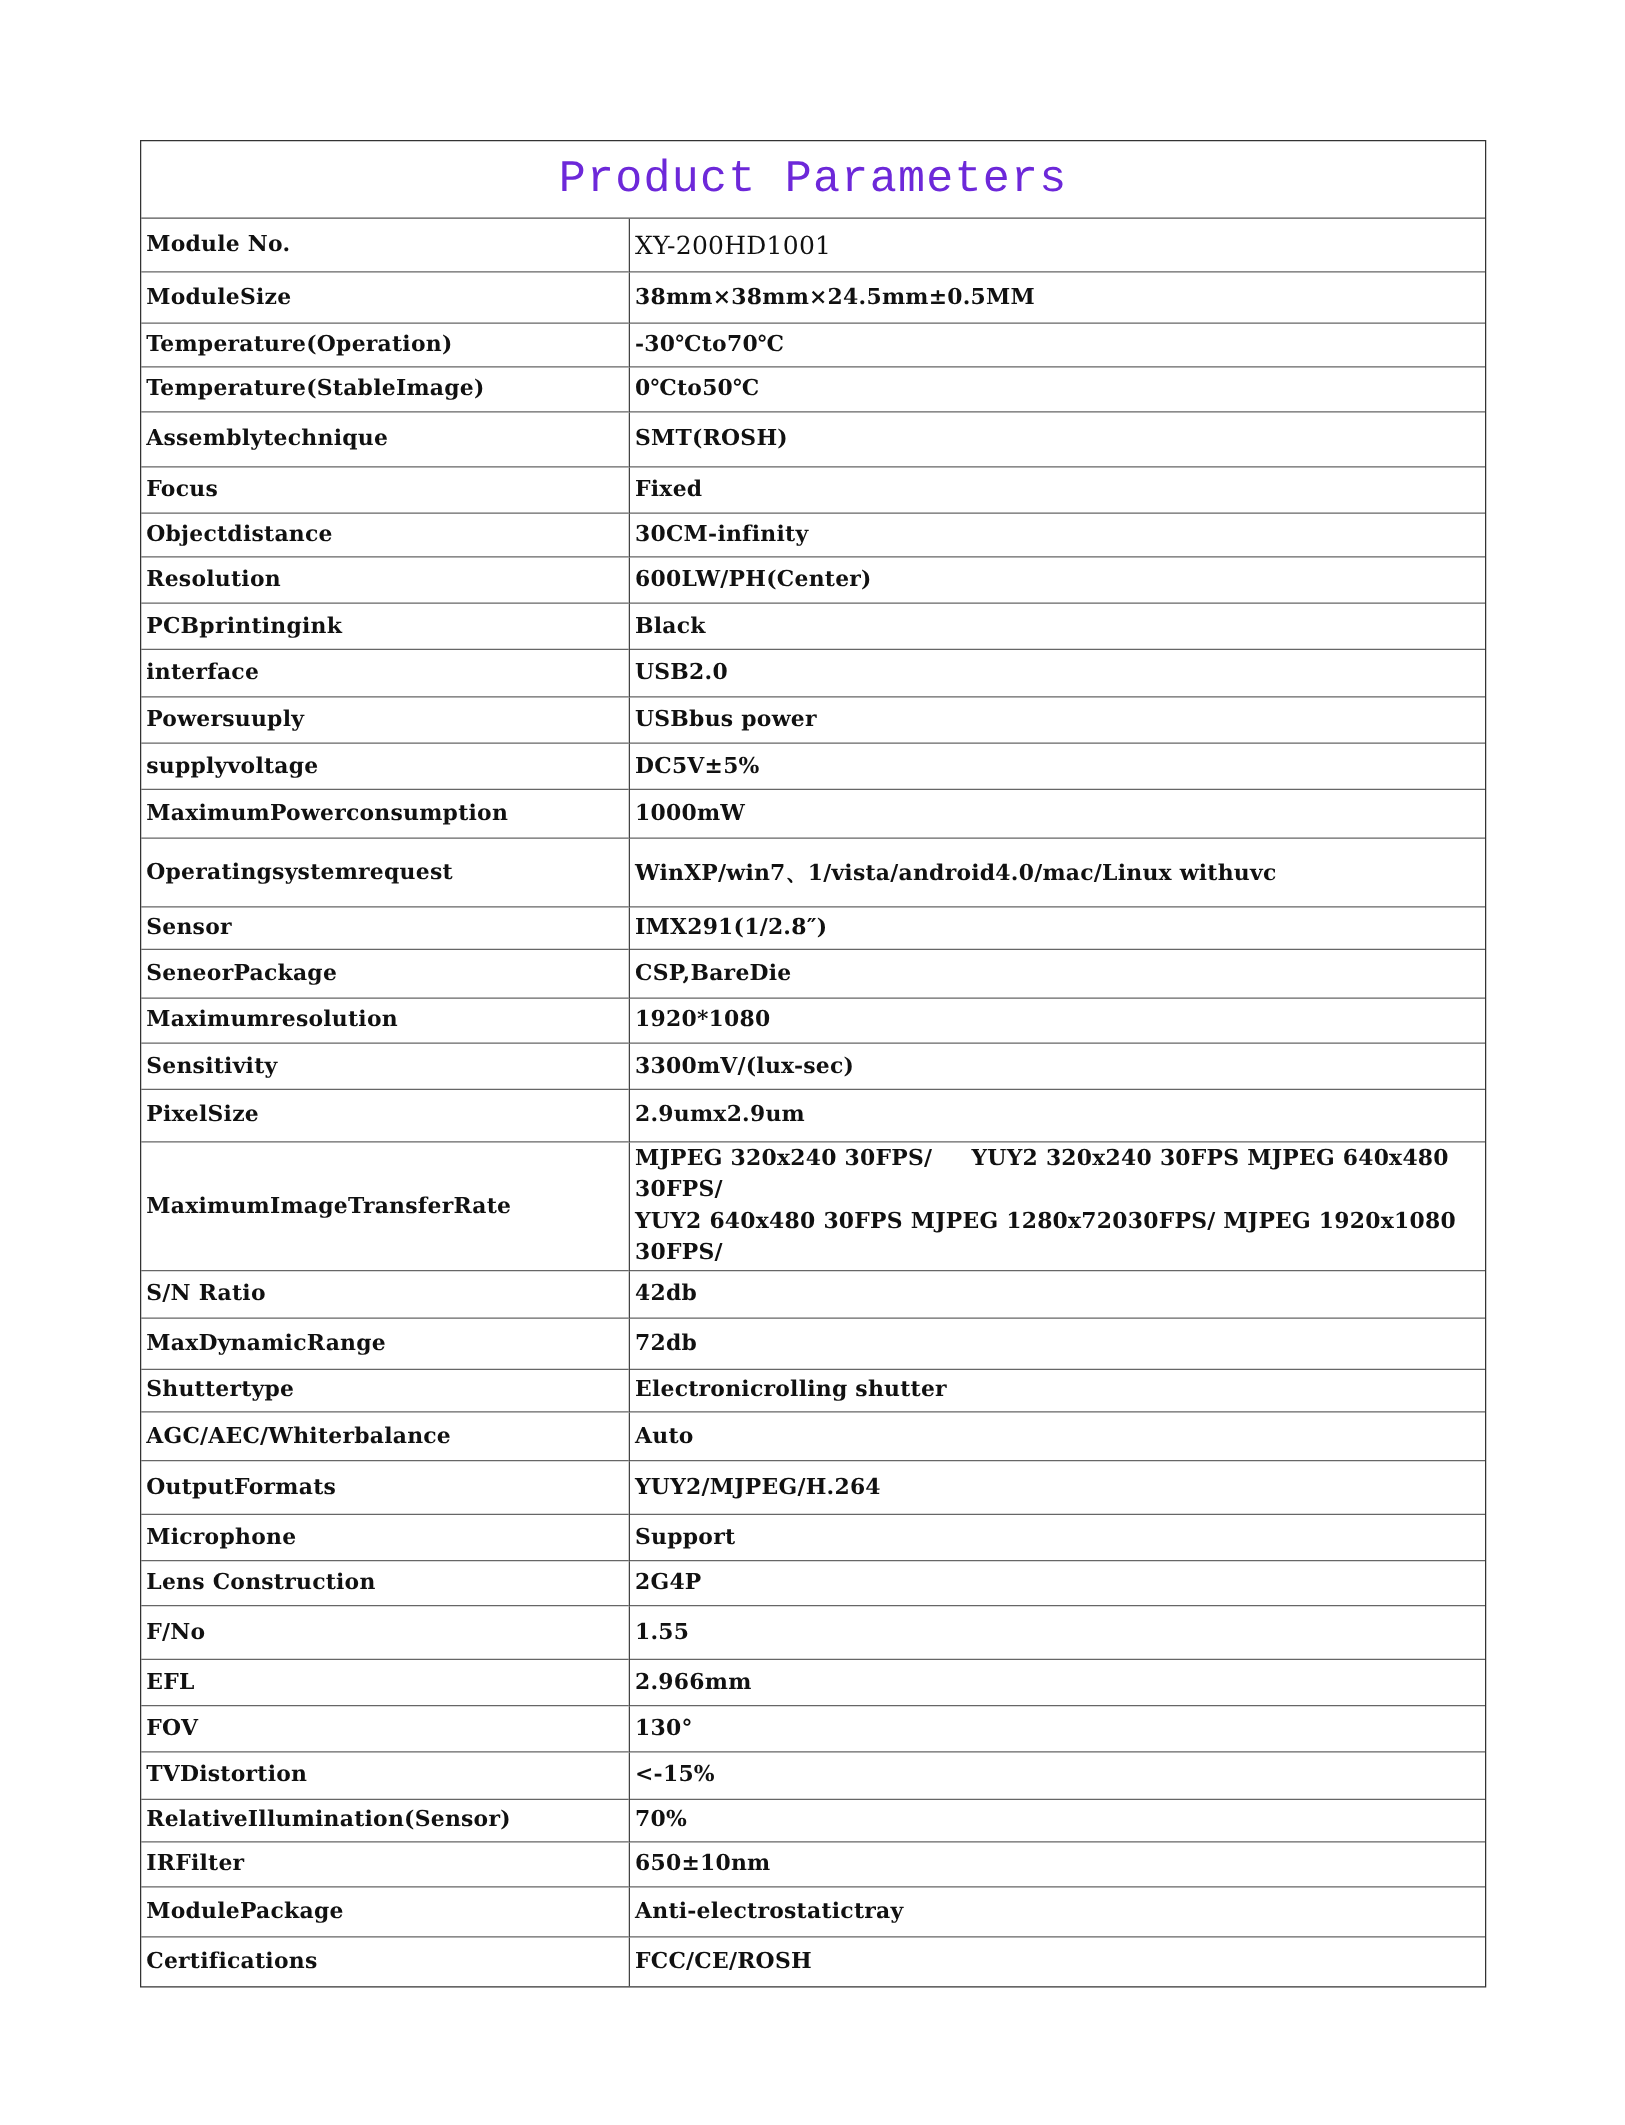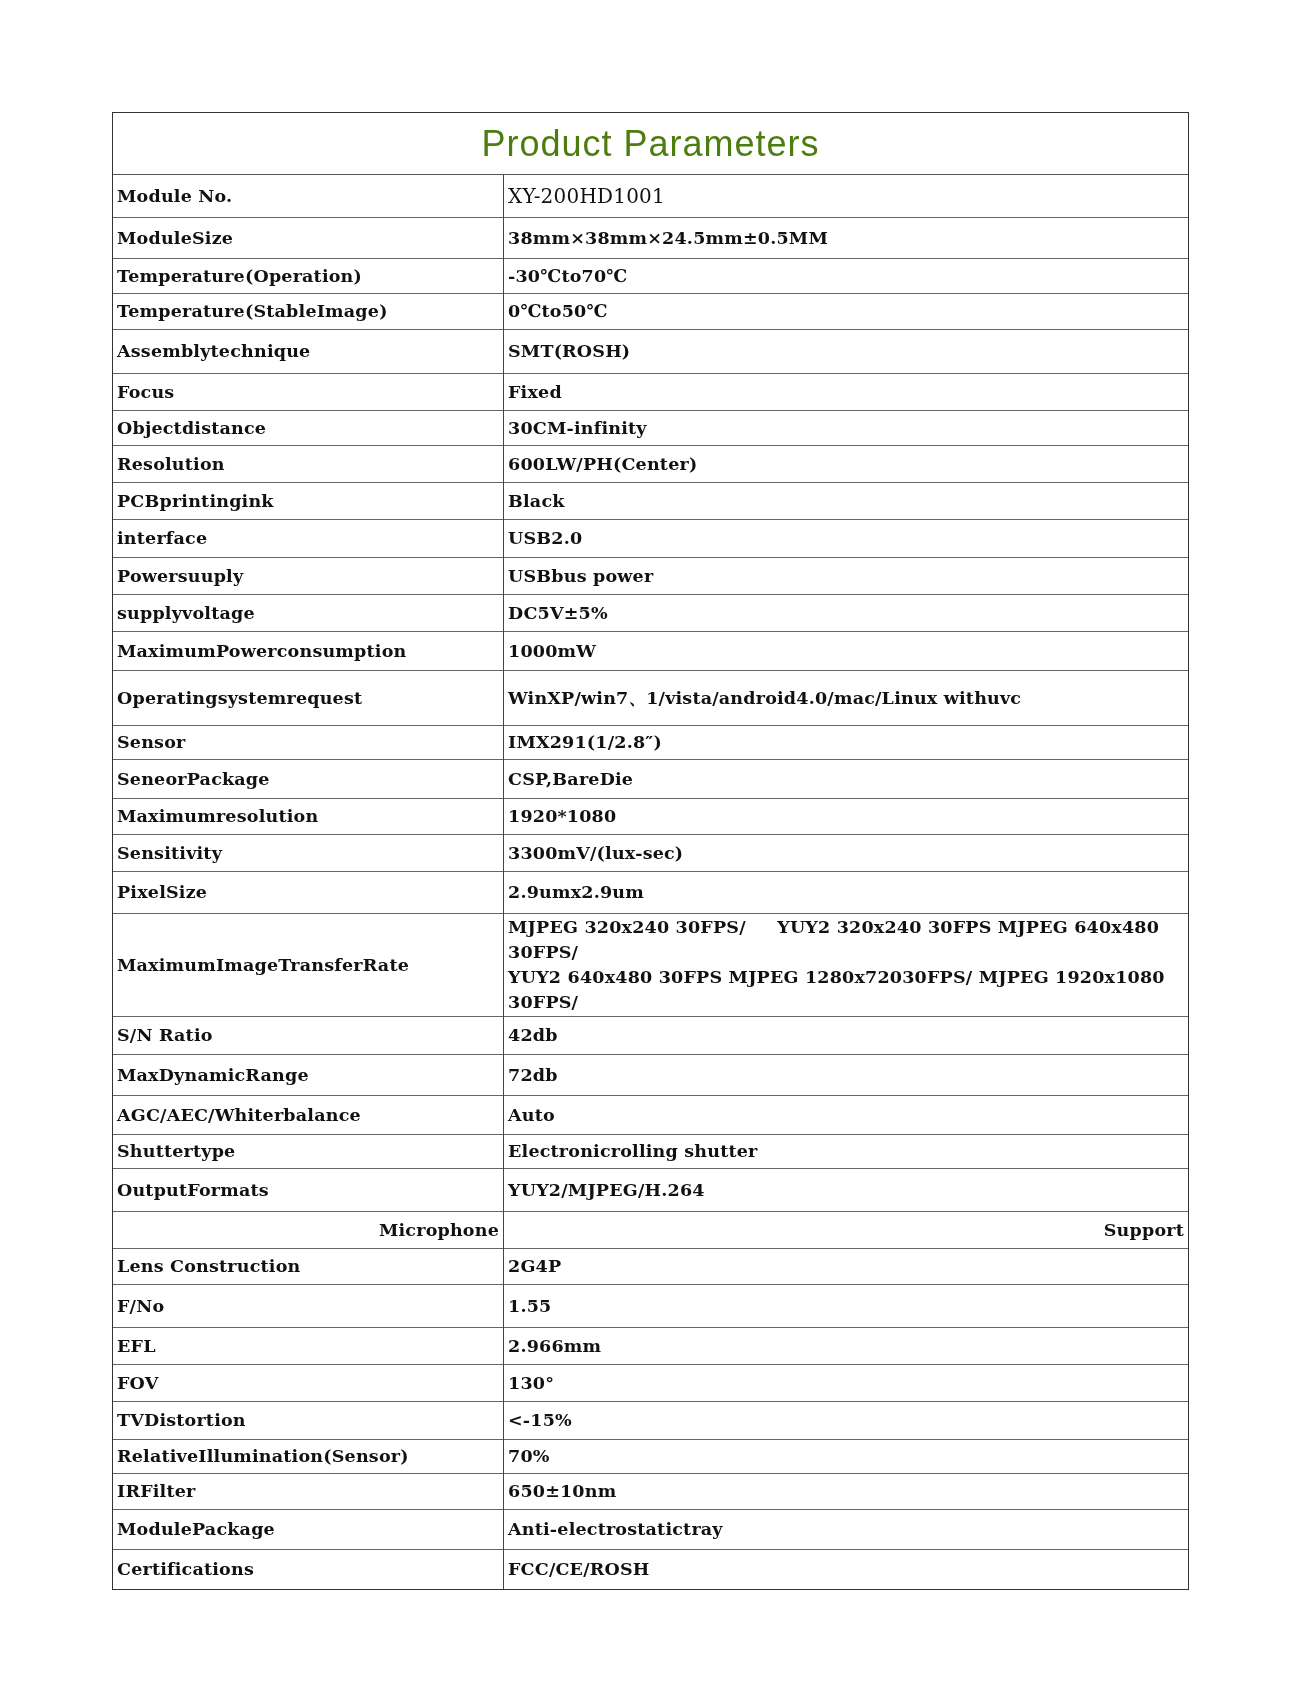--- a/index.html
+++ b/index.html
@@ -8,22 +8,22 @@
     position: absolute; left: 112px; top: 112px; width: 1077px;
     border: 1.5px solid #333;
     box-sizing: border-box;
     font-family: "DejaVu Serif", "Liberation Serif", serif;
     color: #111;
   }
   .title {
     height: 62px; box-sizing: border-box;
     border-bottom: 1.5px solid #555;
     display: flex; align-items: center; justify-content: center;
-    font-family: Liberation Sans, sans-serif;
-    font-size: 36px; letter-spacing: 1px; color: #4d7c0f;
+    font-family: Liberation Mono, monospace;
+    font-size: 36px; letter-spacing: 1px; color: #6d28d9;
   }
   table { border-collapse: collapse; width: 100%; table-layout: fixed; }
   td {
     border-top: 1.5px solid #666;
     padding: 0 4px;
     font-size: 17.5px;
     font-weight: bold;
     vertical-align: middle;
     white-space: pre;
     letter-spacing: 0.2px;
@@ -123,33 +123,33 @@
 YUY2 640x480 30FPS MJPEG 1280x72030FPS/ MJPEG 1920x1080 30FPS/</td>
         </tr>
         <tr style="height: 38px;">
           <td class="k">S/N Ratio</td>
           <td class="v">42db</td>
         </tr>
         <tr style="height: 41px;">
           <td class="k">MaxDynamicRange</td>
           <td class="v">72db</td>
         </tr>
+        <tr style="height: 34px;">
+          <td class="k">Shuttertype</td>
+          <td class="v">Electronicrolling shutter</td>
+        </tr>
         <tr style="height: 39px;">
           <td class="k">AGC/AEC/Whiterbalance</td>
           <td class="v">Auto</td>
-        </tr>
-        <tr style="height: 34px;">
-          <td class="k">Shuttertype</td>
-          <td class="v">Electronicrolling shutter</td>
         </tr>
         <tr style="height: 43px;">
           <td class="k">OutputFormats</td>
           <td class="v">YUY2/MJPEG/H.264</td>
         </tr>
-        <tr style="height: 37px; text-align: right;">
+        <tr style="height: 37px;">
           <td class="k">Microphone</td>
           <td class="v">Support</td>
         </tr>
         <tr style="height: 36px; margin-left: 40px;">
           <td class="k">Lens Construction</td>
           <td class="v">2G4P</td>
         </tr>
         <tr style="height: 43px;">
           <td class="k">F/No</td>
           <td class="v">1.55</td>

